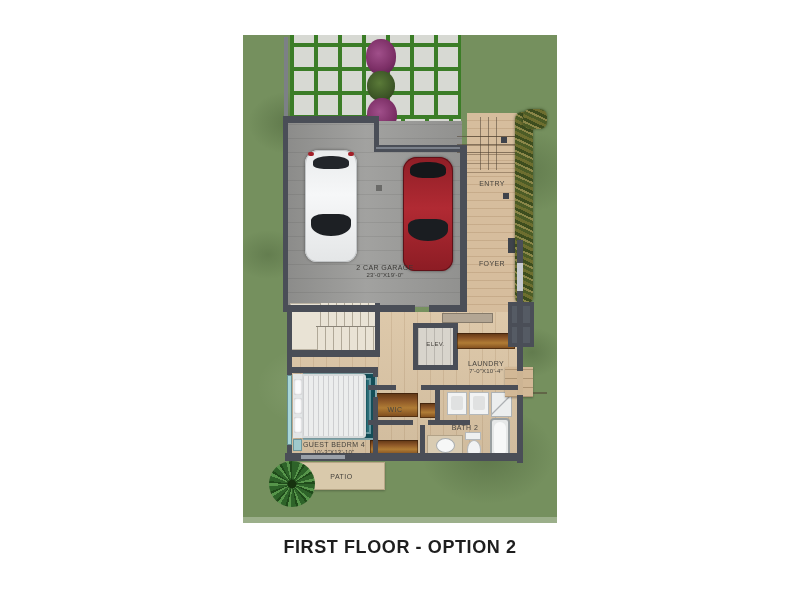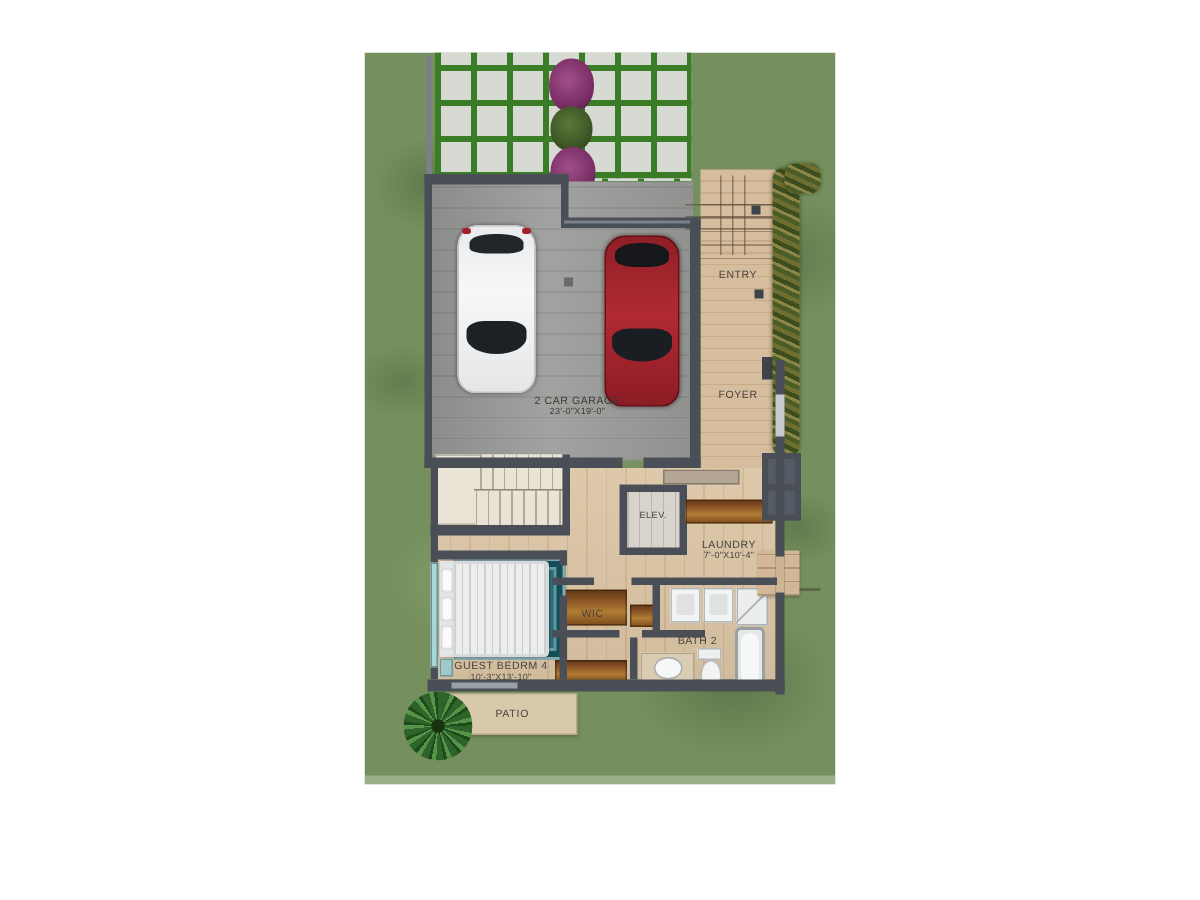--- a/index.html
+++ b/index.html
@@ -203,13 +203,14 @@
     </div>
     <div class="label" style="left:198px;top:388px;width:48px;">
       <span class="nm">BATH 2</span>
     </div>
     <div class="label" style="left:52px;top:405px;width:78px;">
       <span class="nm">GUEST BEDRM 4</span>
       <span class="dm">10'-3"X13'-10"</span>
     </div>
   </div>
 
+  <div class="title">FIRST FLOOR - OPTION 2</div>
 </div>
 
 </body></html>

